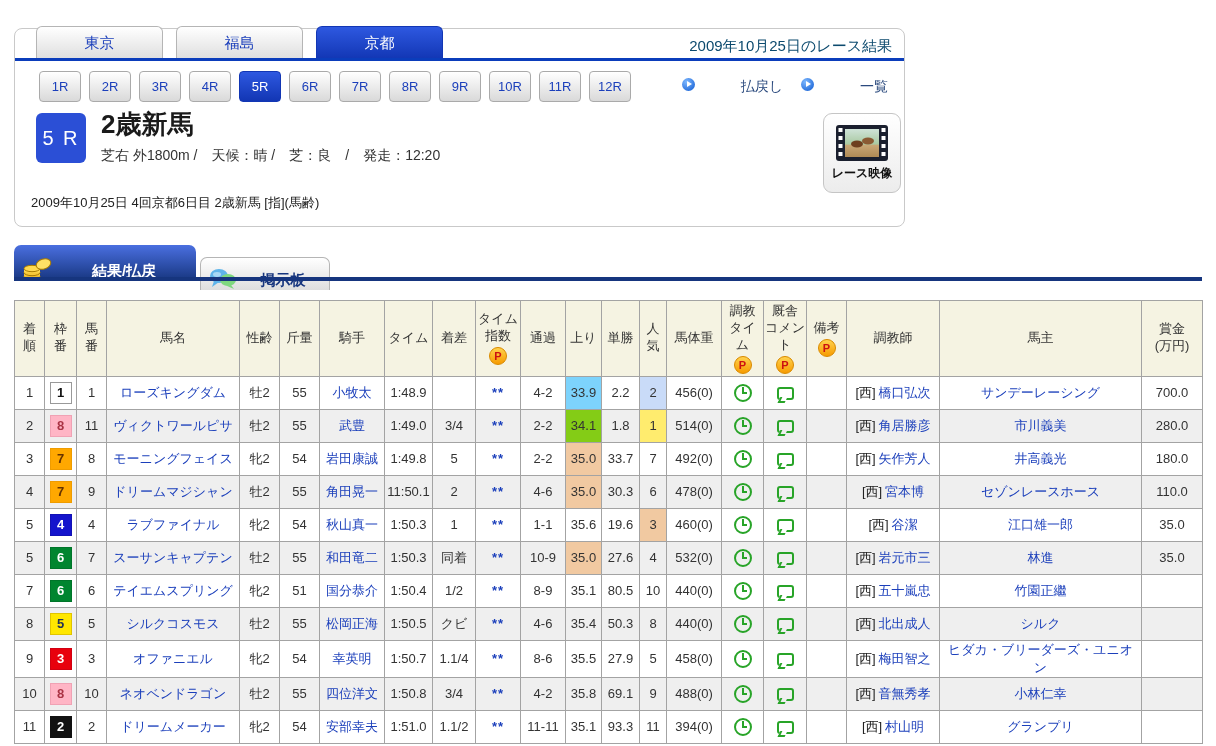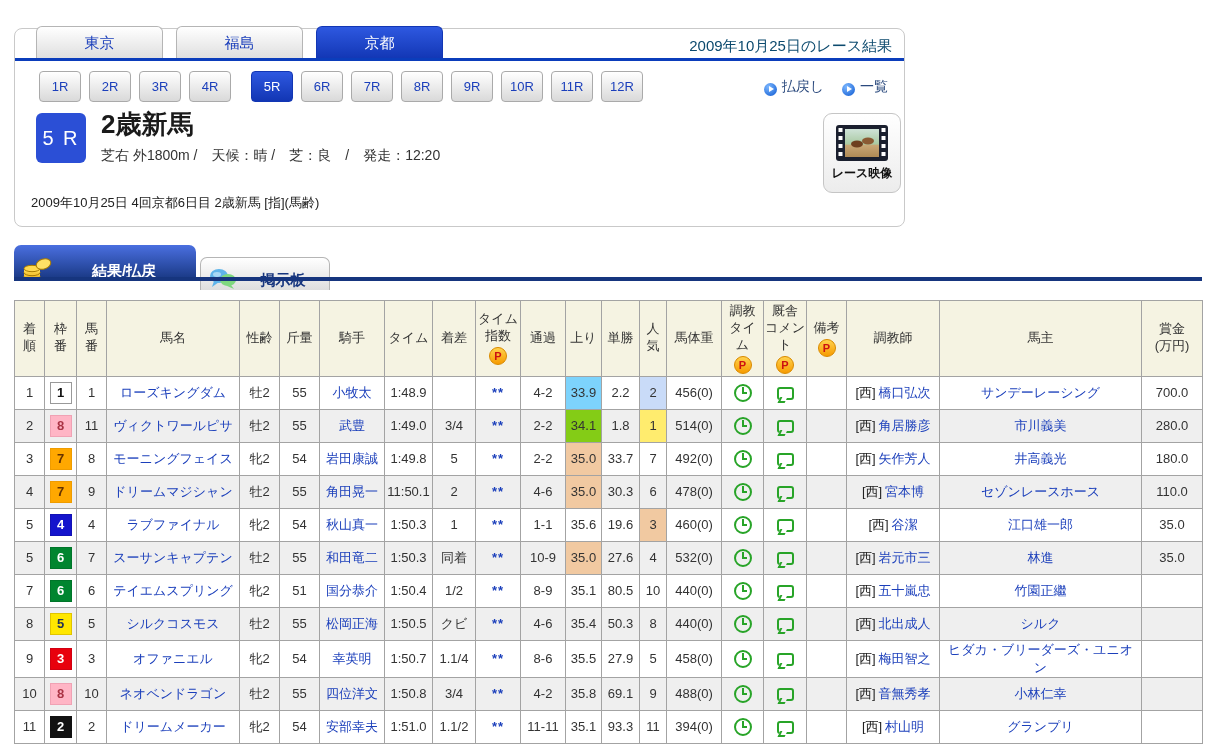--- a/index.html
+++ b/index.html
@@ -13,23 +13,23 @@
   .vtab{width:125px;height:32px;line-height:32px;text-align:center;font-size:15px;
         background:linear-gradient(180deg,#ffffff,#dedede);border:1px solid #b5b5b5;
         border-bottom:none;border-radius:6px 6px 0 0;color:#1b3fbb;cursor:pointer;}
   .vtab.active{background:linear-gradient(180deg,#2e58e0,#1236b4);color:#fff;border-color:#1236b4;}
   .page-title{position:absolute;top:8px;right:12px;font-size:15px;color:#0c4a6e;}
   .blue-line{position:absolute;left:0;top:29px;width:100%;height:3px;background:#0b3dbb;}
   .race-tabs{position:absolute;left:24px;top:42px;display:flex;gap:8px;}
   .rtab{width:40px;height:29px;line-height:29px;text-align:center;font-size:13px;
         background:linear-gradient(180deg,#ffffff,#d9d9d9);border:1px solid #aaa;
         border-radius:4px;color:#1b3fbb;cursor:pointer;}
-  .rtab.active{background:linear-gradient(180deg,#2e58e0,#1236b4);color:#fff;border-color:#1236b4;margin-left:12px;}
+  .rtab.active{background:linear-gradient(180deg,#2e58e0,#1236b4);color:#fff;border-color:#1236b4;}
   .quick-links{position:absolute;top:49px;right:16px;display:flex;gap:18px;font-size:14px;color:#2b4a7e;}
-  .qlink{display:flex;align-items:flex-end;cursor:pointer;}
+  .qlink{display:flex;align-items:flex-start;cursor:pointer;gap:41px;}
   .qicon{display:inline-block;width:13px;height:13px;border-radius:50%;
          background:radial-gradient(circle at 35% 30%,#7db8ff,#0b57d0);position:relative;margin-right:5px;}
   .qicon::after{content:'';position:absolute;left:5px;top:3px;
          border-left:5px solid #fff;border-top:3.5px solid transparent;border-bottom:3.5px solid transparent;}
   .race-badge{position:absolute;left:21px;top:84px;width:50px;height:50px;border-radius:6px;
          background:#2b4fd6;color:#fff;font-size:20px;line-height:50px;text-align:center;letter-spacing:2px;}
   .race-title{position:absolute;left:86px;top:78px;font-size:26px;font-weight:bold;color:#1a1a1a;}
   .race-cond{position:absolute;left:86px;top:118px;font-size:14px;color:#333;}
   .race-date{position:absolute;left:16px;top:165px;font-size:13px;color:#222;}
   .video-btn{position:absolute;left:808px;top:84px;width:76px;height:78px;border:1px solid #c5c5c5;

